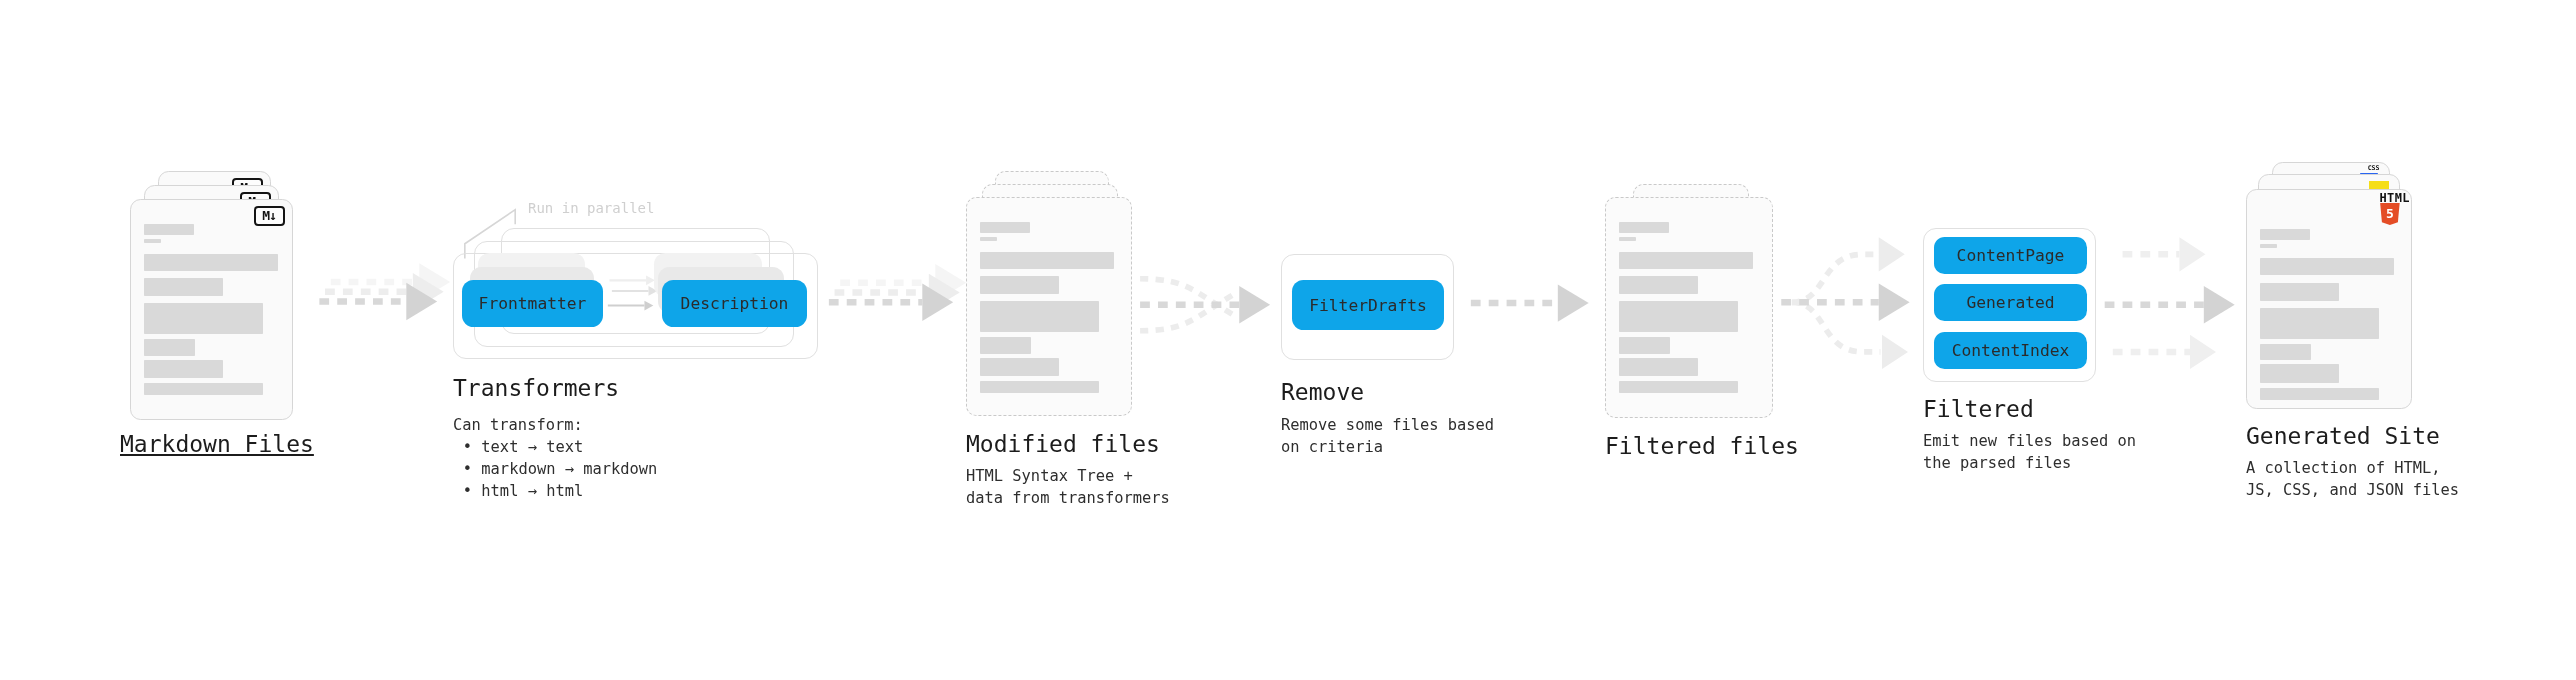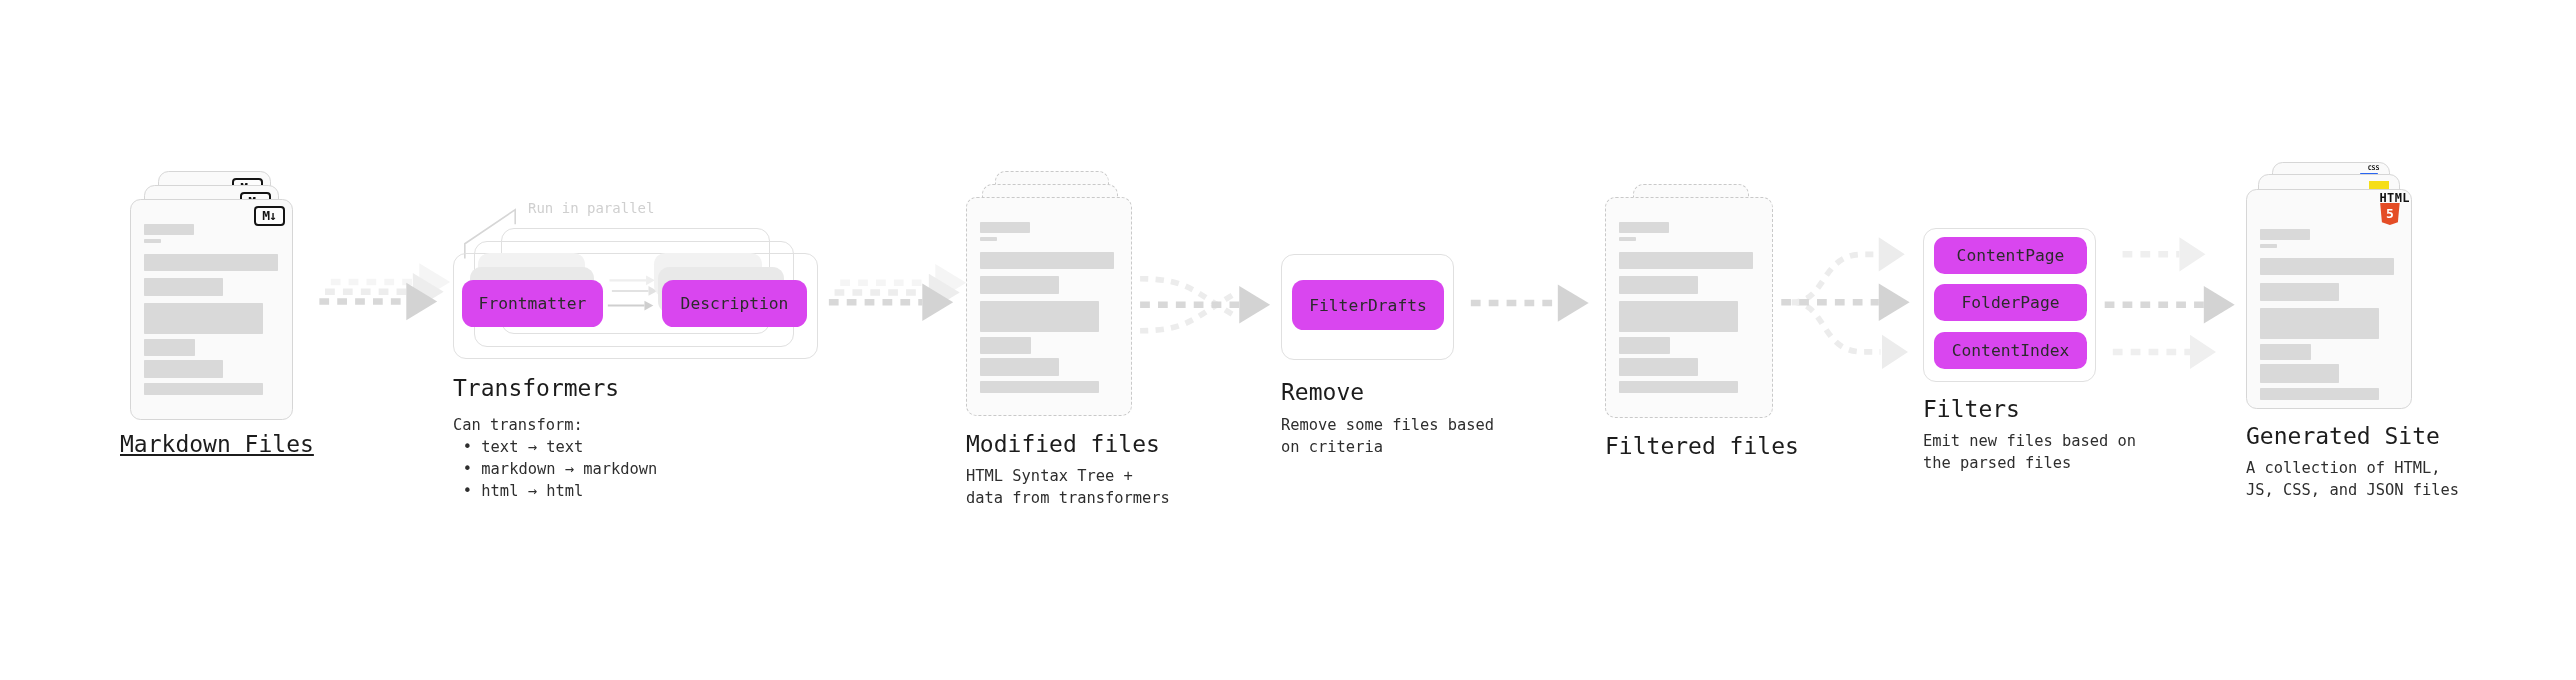--- a/index.html
+++ b/index.html
@@ -34,21 +34,21 @@
   .js-badge{position:absolute;top:5.7px;right:9.8px;width:20.3px;height:9px;background:#f5de19;}
   .html5-badge{position:absolute;top:4.9px;right:10.6px;width:21px;text-align:center;}
   .html5-word{font-size:12px;font-weight:bold;color:#111;line-height:7.3px;letter-spacing:0.4px;}
   .html5-shield{width:19.5px;height:22px;margin:0.8px auto 0;background:#e44d26;
     clip-path:polygon(0 0,100% 0,91% 88%,50% 100%,9% 88%);
     display:flex;align-items:center;justify-content:center;}
   .html5-shield span{color:#ffffff;font-size:13px;font-weight:bold;line-height:13px;}
 
   
   .obox{position:absolute;border:1.6px solid #e0e0e0;border-radius:13px;box-sizing:border-box;background:transparent;}
-  .chip{position:absolute;background:#d946ef;border-radius:11.4px;display:flex;align-items:center;justify-content:center;
+  .chip{position:absolute;background:#0ea5e9;border-radius:11.4px;display:flex;align-items:center;justify-content:center;
     font-size:16.3px;color:#2b2b2b;box-sizing:border-box;white-space:nowrap;}
   .ghost1{background:#e9e9e9;}
   .ghost2{background:#f2f2f2;}
 
   
   .stage-label{position:absolute;font-size:23px;color:#1c1c1c;white-space:nowrap;z-index:5;}
   .stage-desc{position:absolute;font-size:15.4px;line-height:22px;color:#2e2e2e;white-space:nowrap;z-index:5;}
   .note{position:absolute;font-size:14px;color:#cfcfcf;white-space:nowrap;z-index:5;}
 </style>
 </head>
@@ -209,23 +209,23 @@
           <div class="bar b7"></div>
           <div class="bar b8"></div>
       </div>
     </div>
     <div class="stage-label" style="left:1605px;top:433px;">Filtered files</div>
   </div>
 
   <div>
     <div class="obox z2" style="left:1923px;top:228px;width:173px;height:154px;"></div>
     <div class="chip z3" style="left:1934px;top:237px;width:153px;height:37px;border-radius:10.6px;">ContentPage</div>
-    <div class="chip z3" style="left:1934px;top:284px;width:153px;height:37px;border-radius:10.6px;">FolderPage</div>
+    <div class="chip z3" style="left:1934px;top:284px;width:153px;height:37px;border-radius:10.6px;">Generated</div>
     <div class="chip z3" style="left:1934px;top:332px;width:153px;height:37px;border-radius:10.6px;">ContentIndex</div>
-    <div class="stage-label" style="left:1923px;top:396px;">Filters</div>
+    <div class="stage-label" style="left:1923px;top:396px;">Filtered</div>
     <div class="stage-desc" style="left:1923px;top:430px;">
       <div>Emit new files based on</div>
       <div>the parsed files</div>
     </div>
   </div>
 
   <div>
     <div class="card z2" style="left:2272px;top:162px;width:118px;height:203px;">
       <div class="css-badge">
         <div class="css-word">CSS</div>

